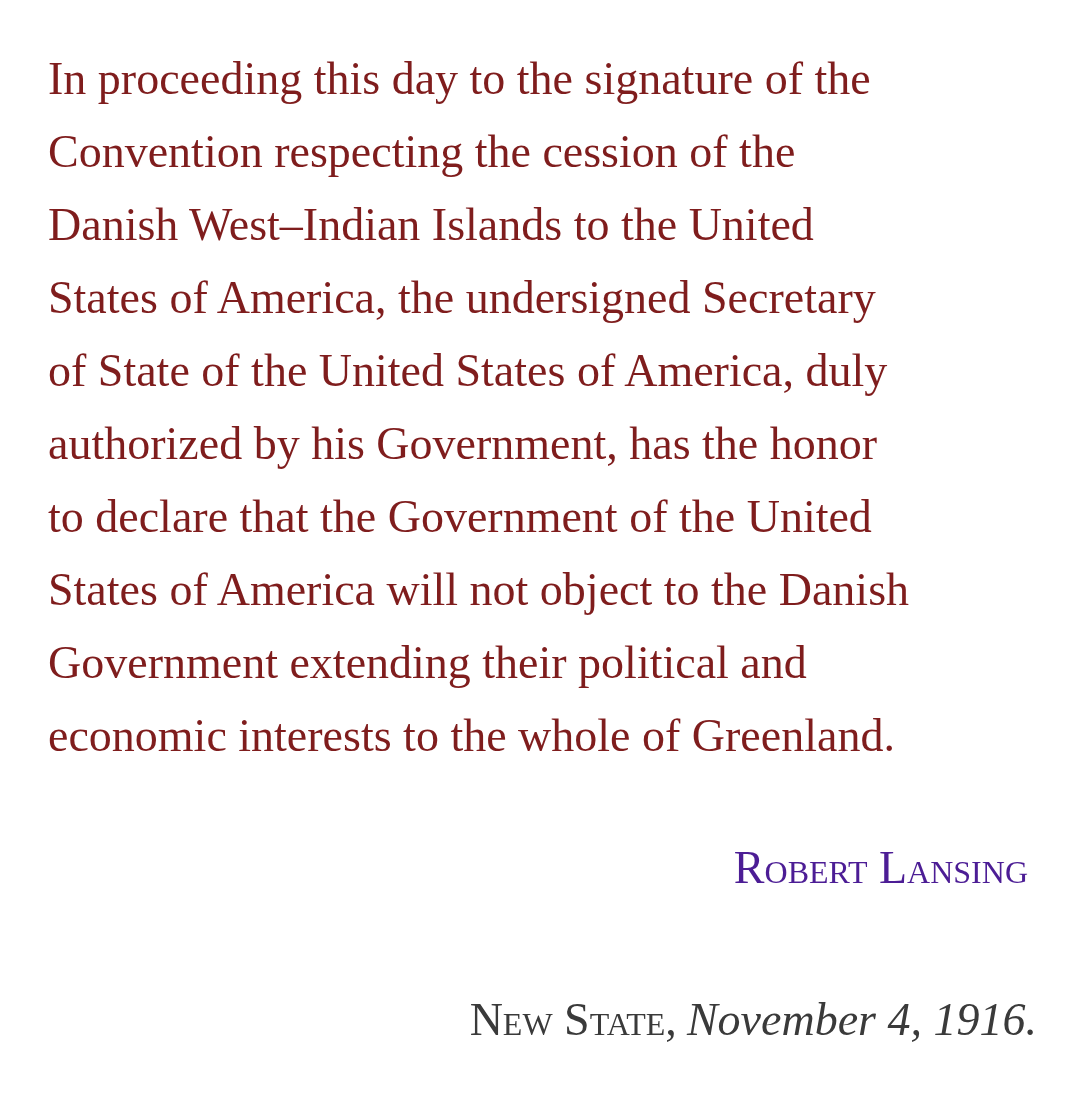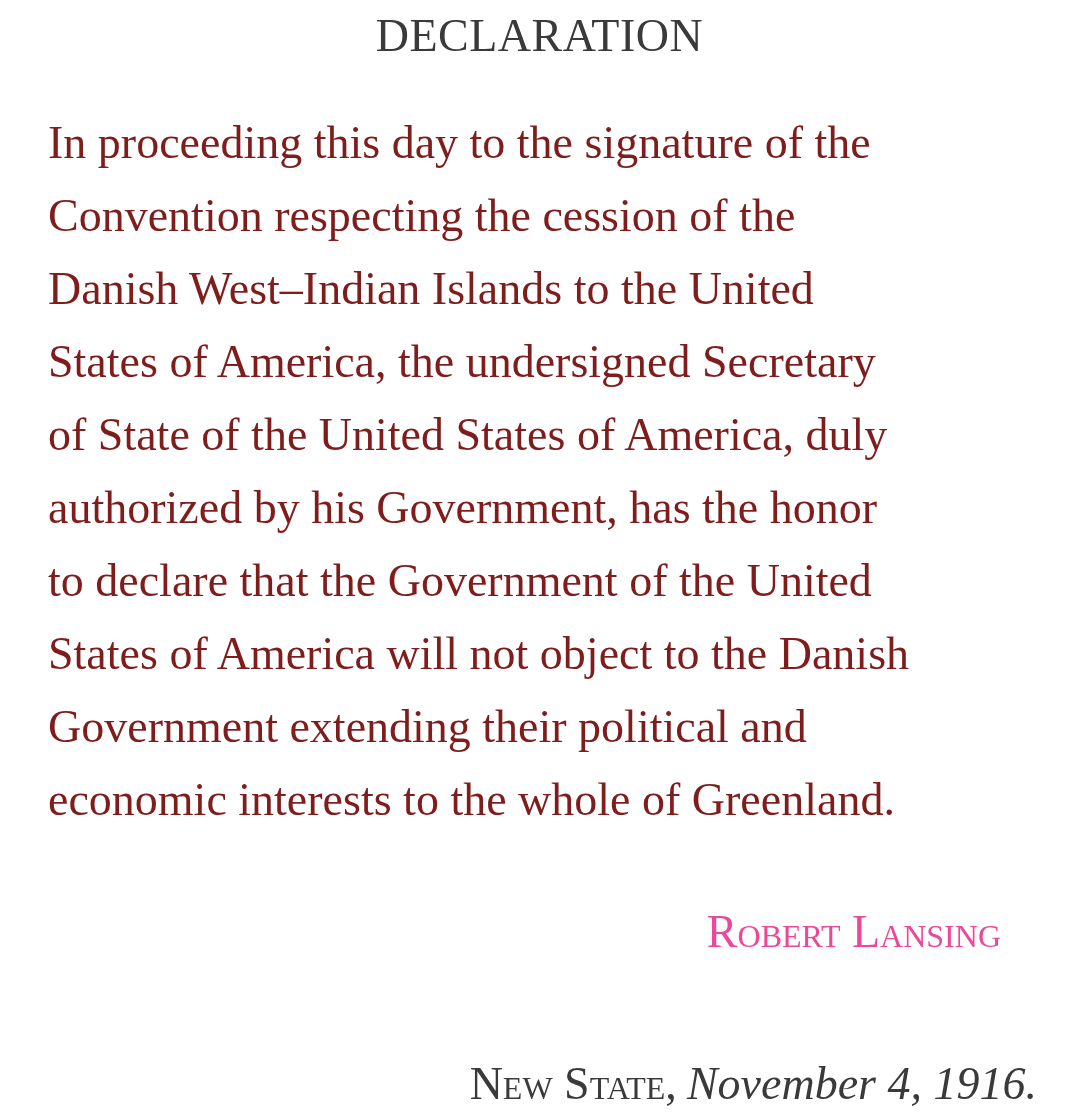--- a/index.html
+++ b/index.html
@@ -31,26 +31,26 @@
 
   .doc-body {
     margin: 42px 40px 0 48px;
     font-size: 46px;
     line-height: 73px;
     white-space: pre-line; 
     color: #7f1d1d;
   }
 
   .doc-signature {
-    margin: 59px 78px 0 0;
+    margin: 59px 51px 0 0;
     font-size: 46px;
     line-height: 73px;
     text-align: right;
     font-variant: small-caps;
-    color: #ec4899;
+    color: #4c1d95;
   }
 
   .doc-dateline {
     margin: 79px 42px 0 0;
     font-size: 46px;
     line-height: 73px;
     text-align: right;
     color: #3a3a3a;
   }
 
@@ -62,21 +62,20 @@
   .doc-dateline .date {
     font-style: italic;
     margin-left: 0.22em;
   }
 </style>
 </head>
 <body>
 
 <div class="page">
 
-  <h1 class="doc-title">DECLARATION</h1>
 
   <div class="doc-body">In proceeding this day to the signature of the
 Convention respecting the cession of the
 Danish West–Indian Islands to the United
 States of America, the undersigned Secretary
 of State of the United States of America, duly
 authorized by his Government, has the honor
 to declare that the Government of the United
 States of America will not object to the Danish
 Government extending their political and

